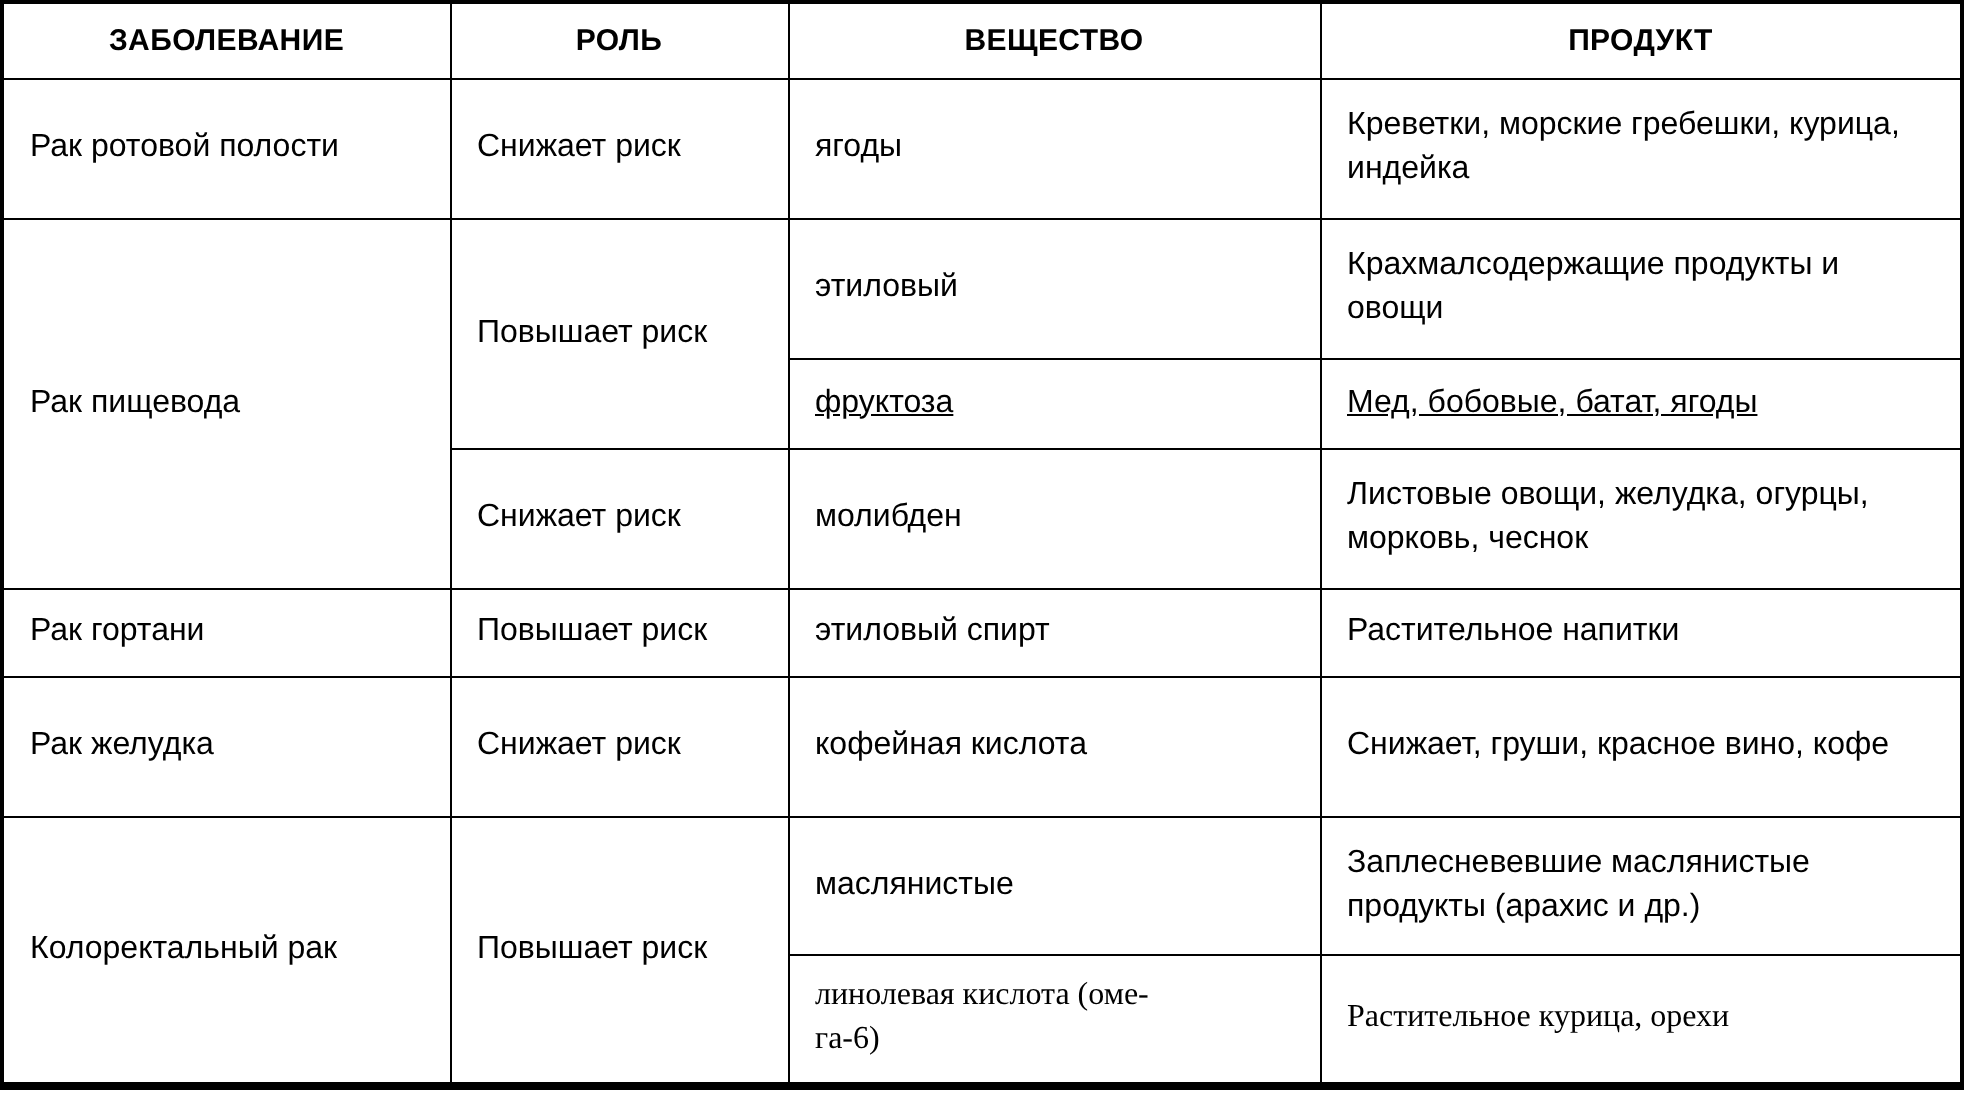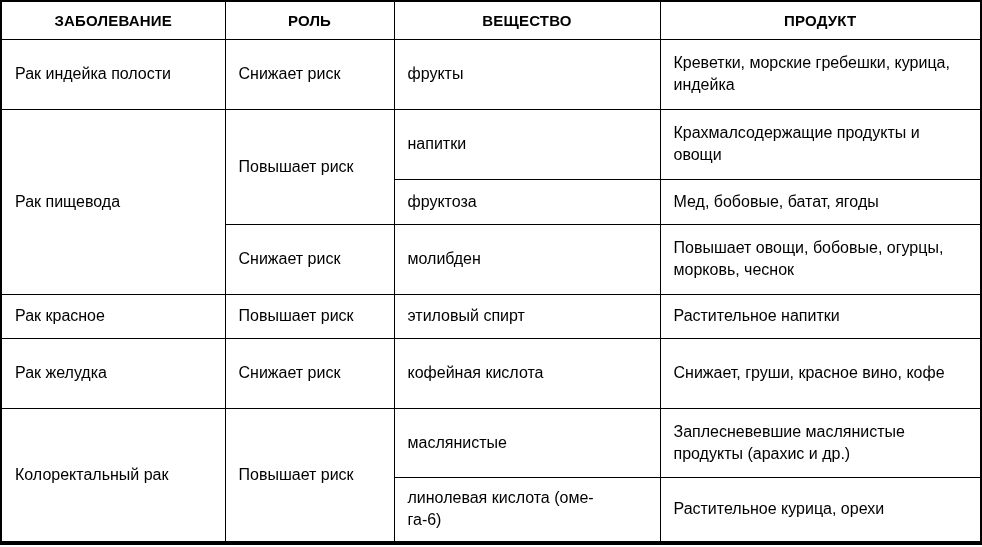--- a/index.html
+++ b/index.html
@@ -43,23 +43,23 @@
     font-size: 16px;
     font-weight: normal;
     text-align: left;
     vertical-align: middle;
     padding: 4px 10px 4px 13px;
     line-height: 22px;
     white-space: pre-line;
   }
   tr.r-tall  { height: 70px; }
   tr.r-short { height: 44px; }
-  tr.r-med   { height: 45px; }
+  tr.r-med   { height: 45px; text-decoration: underline; }
   tr.r-69    { height: 69px; }
-  tr.r-66    { height: 66px; }
+  tr.r-66    { height: 66px; font-family: Liberation Serif, serif; }
   col.c-disease   { width: 224px; }
   col.c-role      { width: 169px; }
   col.c-substance { width: 266px; }
   col.c-product   { width: 321px; }
 </style>
 </head>
 <body>
 
 <div class="table-wrap">
   <table class="data-table">
@@ -73,46 +73,46 @@
       <tr>
         <th>ЗАБОЛЕВАНИЕ</th>
         <th>РОЛЬ</th>
         <th>ВЕЩЕСТВО</th>
         <th>ПРОДУКТ</th>
       </tr>
     </thead>
     <tbody>
 
       <tr class="r-tall">
-        <td>Рак индейка полости</td>
+        <td>Рак ротовой полости</td>
         <td>Снижает риск</td>
-        <td>фрукты</td>
+        <td>ягоды</td>
         <td>Креветки, морские гребешки, курица, индейка</td>
       </tr>
 
       <tr class="r-tall">
         <td rowspan="3">Рак пищевода</td>
         <td rowspan="2">Повышает риск</td>
-        <td>напитки</td>
+        <td>этиловый</td>
         <td>Крахмалсодержащие продукты и овощи</td>
       </tr>
 
       <tr class="r-med">
         <td>фруктоза</td>
         <td>Мед, бобовые, батат, ягоды</td>
       </tr>
 
       <tr class="r-tall">
         <td>Снижает риск</td>
         <td>молибден</td>
-        <td>Повышает овощи, бобовые, огурцы, морковь, чеснок</td>
+        <td>Листовые овощи, желудка, огурцы, морковь, чеснок</td>
       </tr>
 
       <tr class="r-short">
-        <td>Рак красное</td>
+        <td>Рак гортани</td>
         <td>Повышает риск</td>
         <td>этиловый спирт</td>
         <td>Растительное напитки</td>
       </tr>
 
       <tr class="r-tall">
         <td>Рак желудка</td>
         <td>Снижает риск</td>
         <td>кофейная кислота</td>
         <td>Снижает, груши, красное вино, кофе</td>

